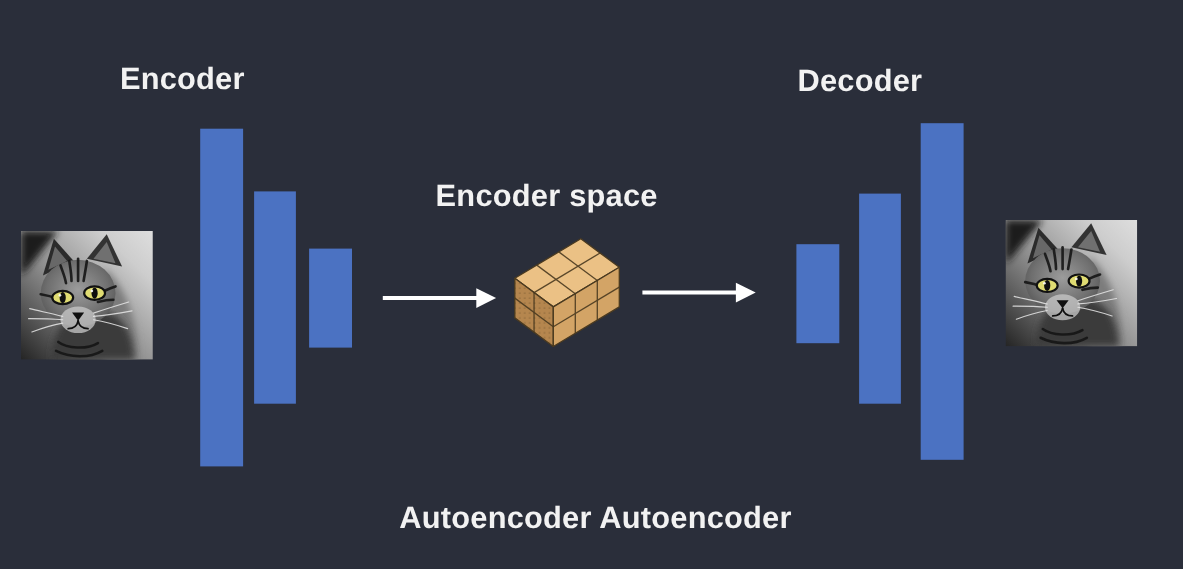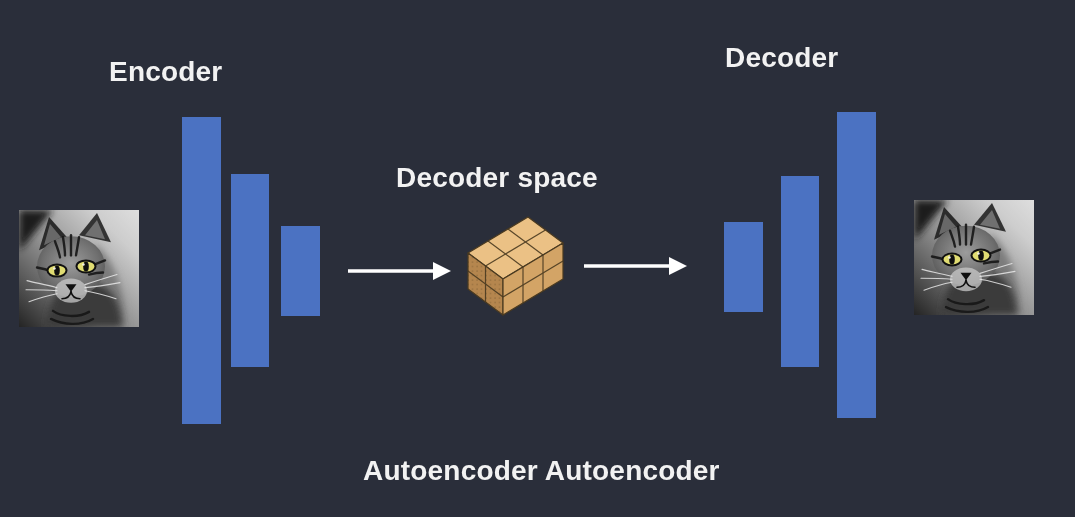--- a/index.html
+++ b/index.html
@@ -12,21 +12,21 @@
     position:relative;width:1075px;height:517px;overflow:hidden;
     background:var(--background);
     font-family:"Liberation Sans", sans-serif;color:var(--text);
   }
   .label{
     position:absolute;text-align:left;font-size:28px;font-weight:600;
     letter-spacing:.2px;color:var(--text);white-space:nowrap;
   }
   .encoder-label{left:109px;top:56px;width:220px;}
   .latent-label{left:396px;top:162px;width:220px;}
-  .decoder-label{left:725px;top:42px;width:220px;}
+  .decoder-label{left:725px;top:58px;width:220px;}
   .caption{left:363px;top:455px;width:360px;}
   .bar{position:absolute;background:var(--bar-blue);}
   .bar-e1{left:182px;top:117px;width:39px;height:307px;}
   .bar-e2{left:231px;top:174px;width:38px;height:193px;}
   .bar-e3{left:281px;top:226px;width:39px;height:90px;}
   .bar-d1{left:724px;top:222px;width:39px;height:90px;}
   .bar-d2{left:781px;top:176px;width:38px;height:191px;}
   .bar-d3{left:837px;top:112px;width:39px;height:306px;}
   .arrow{position:absolute;}
   .arrow-left{left:346px;top:260px;}
@@ -109,21 +109,21 @@
           <path d="M38,83 C27,85 18,88 10,91"></path>
           <path d="M66,74 C78,70 88,67 98,64"></path>
           <path d="M66,77 C78,76 90,74 101,72"></path>
           <path d="M66,80 C78,82 88,85 97,88"></path>
         </g>
       </symbol>
     </defs>
   </svg>
 
   <div class="label encoder-label">Encoder</div>
-  <div class="label latent-label">Decoder space</div>
+  <div class="label latent-label">Encoder space</div>
   <div class="label decoder-label">Decoder</div>
   <div class="label caption">Autoencoder Autoencoder</div>
 
   <svg class="cat cat-left" width="120" height="117" viewBox="0 0 120 116" preserveAspectRatio="none" role="img" aria-label="grayscale tabby cat photo (encoder input)">
     <use href="#cat-sym"></use>
   </svg>
 
   <div class="bar bar-e1"></div>
   <div class="bar bar-e2"></div>
   <div class="bar bar-e3"></div>

